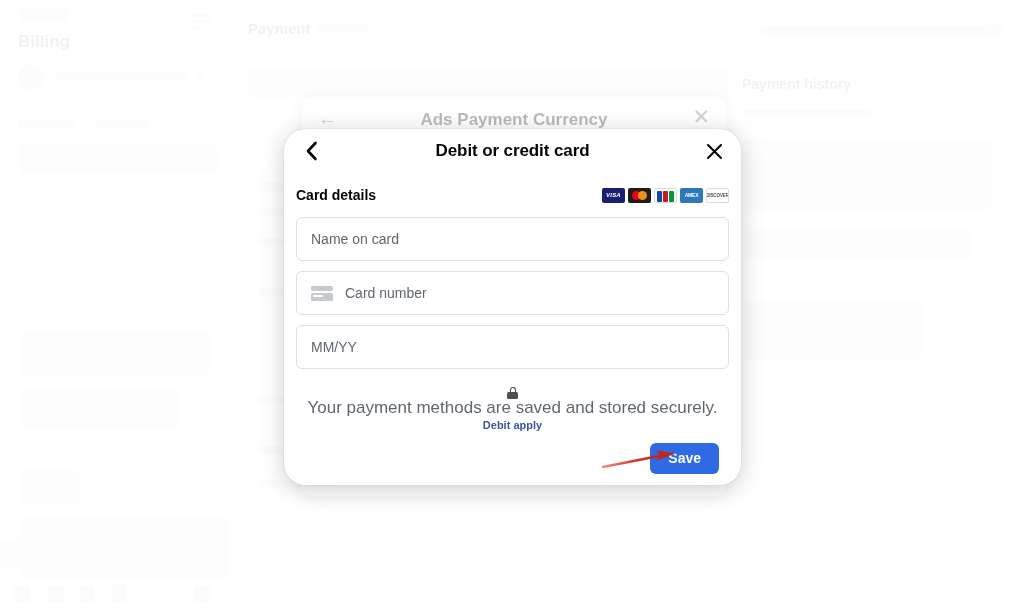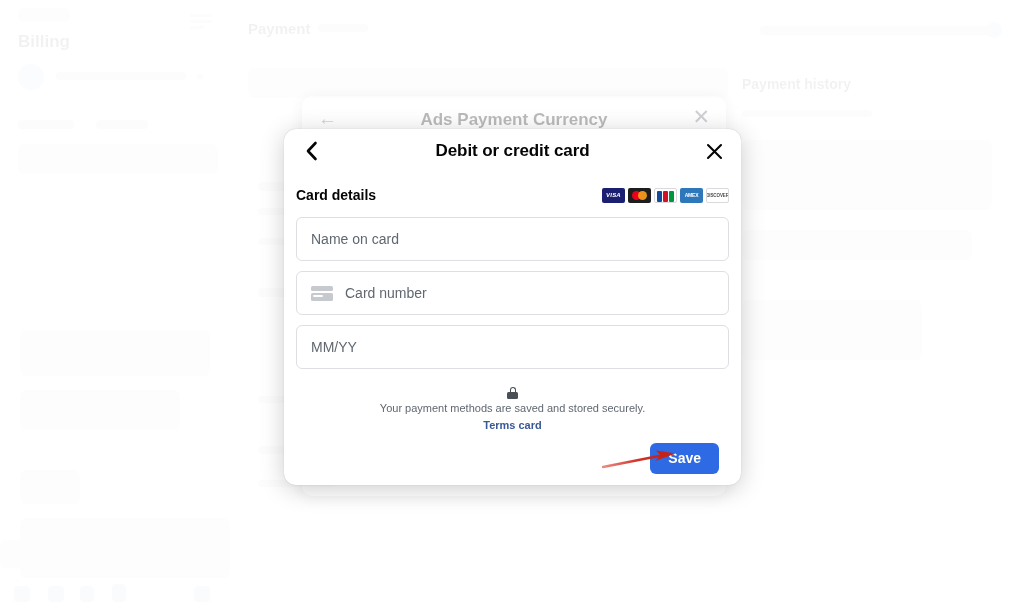--- a/index.html
+++ b/index.html
@@ -94,21 +94,21 @@
   .bgm-h { font-size: 13px; font-weight: bold; color: #1c1e21; margin: 16px 0 8px; }
   .bgm-row { font-size: 12px; color: #606770; margin: 9px 0; }
   .bgm-sep { height: 1px; background: #e4e6eb; margin: 14px 0; }
 
   
   .modal {
     position: absolute;
     left: 284px; top: 129px;
     width: 457px; height: 356px;
     background: #ffffff;
-    border-radius: 12px;
+    border-radius: 21px;
     box-shadow: 0 4px 24px rgba(0,0,0,0.20), 0 0 1px rgba(0,0,0,0.25);
   }
 
   .modal-header {
     position: relative;
     height: 46px;
   }
   .modal-title {
     position: absolute;
     left: 0; right: 0; top: 12px;
@@ -250,21 +250,21 @@
     border-radius: 3px 3px 0 0;
   }
   .lock-body {
     position: absolute;
     left: 0; top: 4.5px;
     width: 11px; height: 7.5px;
     background: #4b4f56;
     border-radius: 1.5px;
   }
   .secure-text {
-    font-size: 11px;
+    font-size: 17px;
     color: #606770;
     line-height: 14px;
     text-align: center;
   }
   .terms-link {
     display: inline-block;
     margin-top: 2px;
     font-size: 11px;
     font-weight: bold;
     color: #385898;
@@ -432,21 +432,21 @@
           <span class="field-label">MM/YY</span>
         </div>
       </div>
 
       <div class="secure-note">
         <span class="lock-icon">
           <i class="lock-shackle"></i>
           <i class="lock-body"></i>
         </span>
         <div class="secure-text">Your payment methods are saved and stored securely.</div>
-        <a class="terms-link" href="#">Terms card</a>
+        <a class="terms-link" href="#">Debit apply</a>
       </div>
 
     </div>
 
     <div class="footer">
       <button class="save-btn">Save</button>
     </div>
   </div>
 
   <svg class="annot-arrow" viewBox="0 0 82 28">

